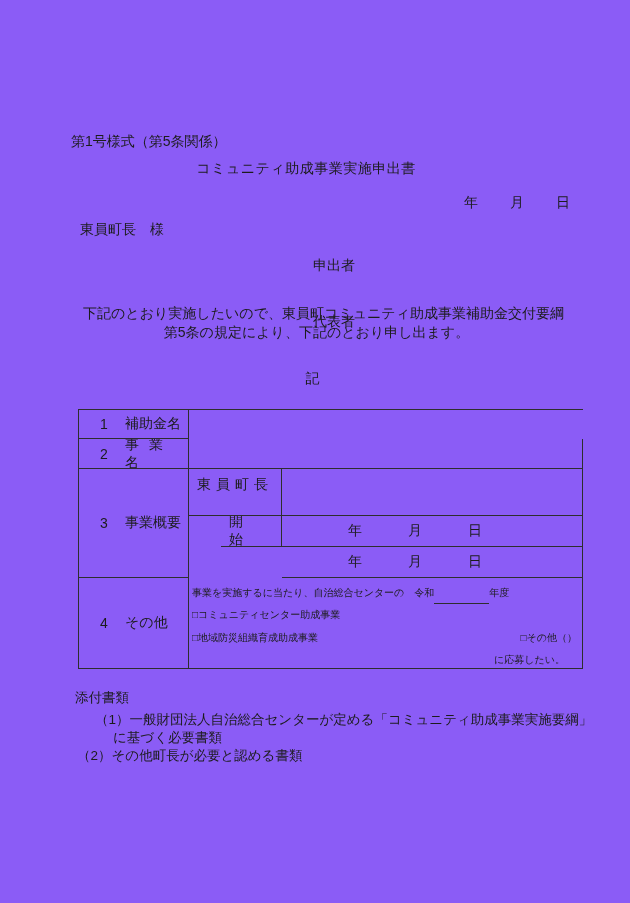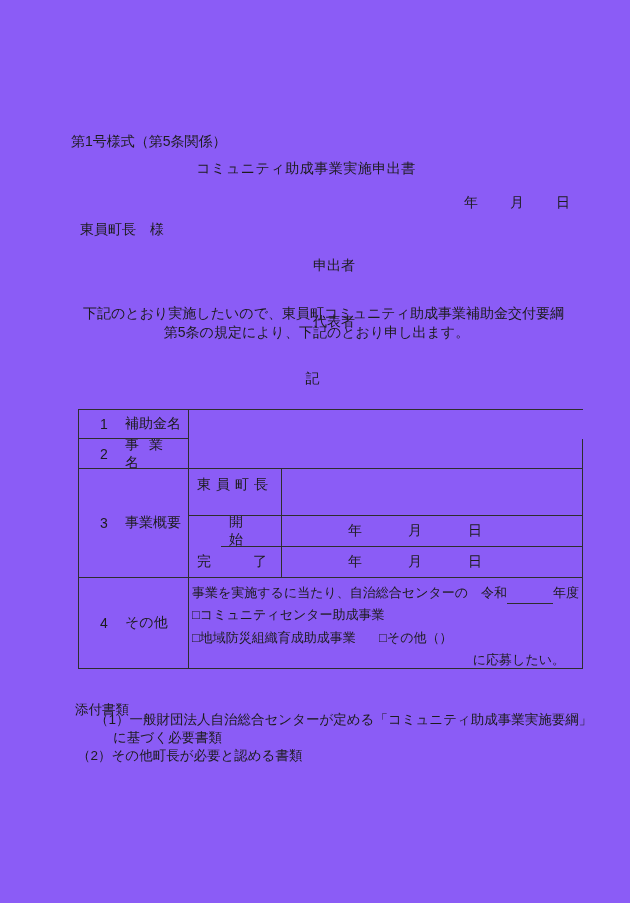--- a/index.html
+++ b/index.html
@@ -55,36 +55,36 @@
   .c-seibi-label { grid-column: 2; grid-row: 3; padding: 7px 0 0 8px; letter-spacing: 5px; }
   .c-seibi-value { grid-column: 3; grid-row: 3; }
   .c-start-label { grid-column: 2; grid-row: 4; display: flex; align-items: center; padding-left: 8px; margin-left: 32px; }
   .c-start-value { grid-column: 3; grid-row: 4; display: flex; align-items: center; padding-left: 66px; letter-spacing: 16px; }
   .c-end-label { grid-column: 2; grid-row: 5; display: flex; align-items: center; padding-left: 8px; }
   .c-end-value { grid-column: 3; grid-row: 5; display: flex; align-items: center; padding-left: 66px; letter-spacing: 16px; }
   .c-r4-label { grid-column: 1; grid-row: 6; }
   .c-r4-value {
     grid-column: 2 / 4; grid-row: 6;
     padding: 4px 3px 0 3px;
-    font-size: 13px;
+    font-size: 10px;
     line-height: 22.3px;
   }
   .r4-line { display: flex; white-space: nowrap; }
   .li-left { display: inline-block; width: 187px; flex: 0 0 187px; }
-  .li-right { flex: 1; display: flex; justify-content: flex-start; padding-right: 2px; }
+  .li-right { flex: 1; display: flex; justify-content: flex-end; padding-right: 2px; }
   .blank {
     display: inline-block;
     width: 55px;
     border-bottom: 1px solid #2e2e2e;
   }
   .r4-apply { text-align: right; padding-right: 14px; }
 
   
   .att { font-size: 13.5px; }
-  .att-heading { left: 75px; top: 689px; margin-top: 12px; }
+  .att-heading { left: 75px; top: 689px; }
   .att-item1 { left: 95px; top: 711px; }
   .att-item1-cont { left: 113px; top: 729px; }
   .att-item2 { left: 77px; top: 747px; }
 </style>
 </head>
 <body>
 
 <div class="page">
 
   <div class="abs form-number">第1号様式（第5条関係）</div>
@@ -110,21 +110,20 @@
     <div class="cell c-r2-value"></div>
 
     <div class="cell rowlabel c-r3-label">
       <span class="num">3</span>
       <span class="lbl">事業概要</span>
     </div>
     <div class="cell c-seibi-label">東員町長</div>
     <div class="cell c-seibi-value"></div>
     <div class="cell c-start-label">開　　　始</div>
     <div class="cell c-start-value">年　月　日</div>
-    <div class="cell c-end-label">完　　　了</div>
     <div class="cell c-end-value">年　月　日</div>
 
     <div class="cell rowlabel c-r4-label">
       <span class="num">4</span>
       <span class="lbl">その他</span>
     </div>
     <div class="cell c-r4-value">
       <div class="r4-line">
         <span>事業を実施するに当たり、自治総合センターの　令和</span>
           <span class="blank"></span>

